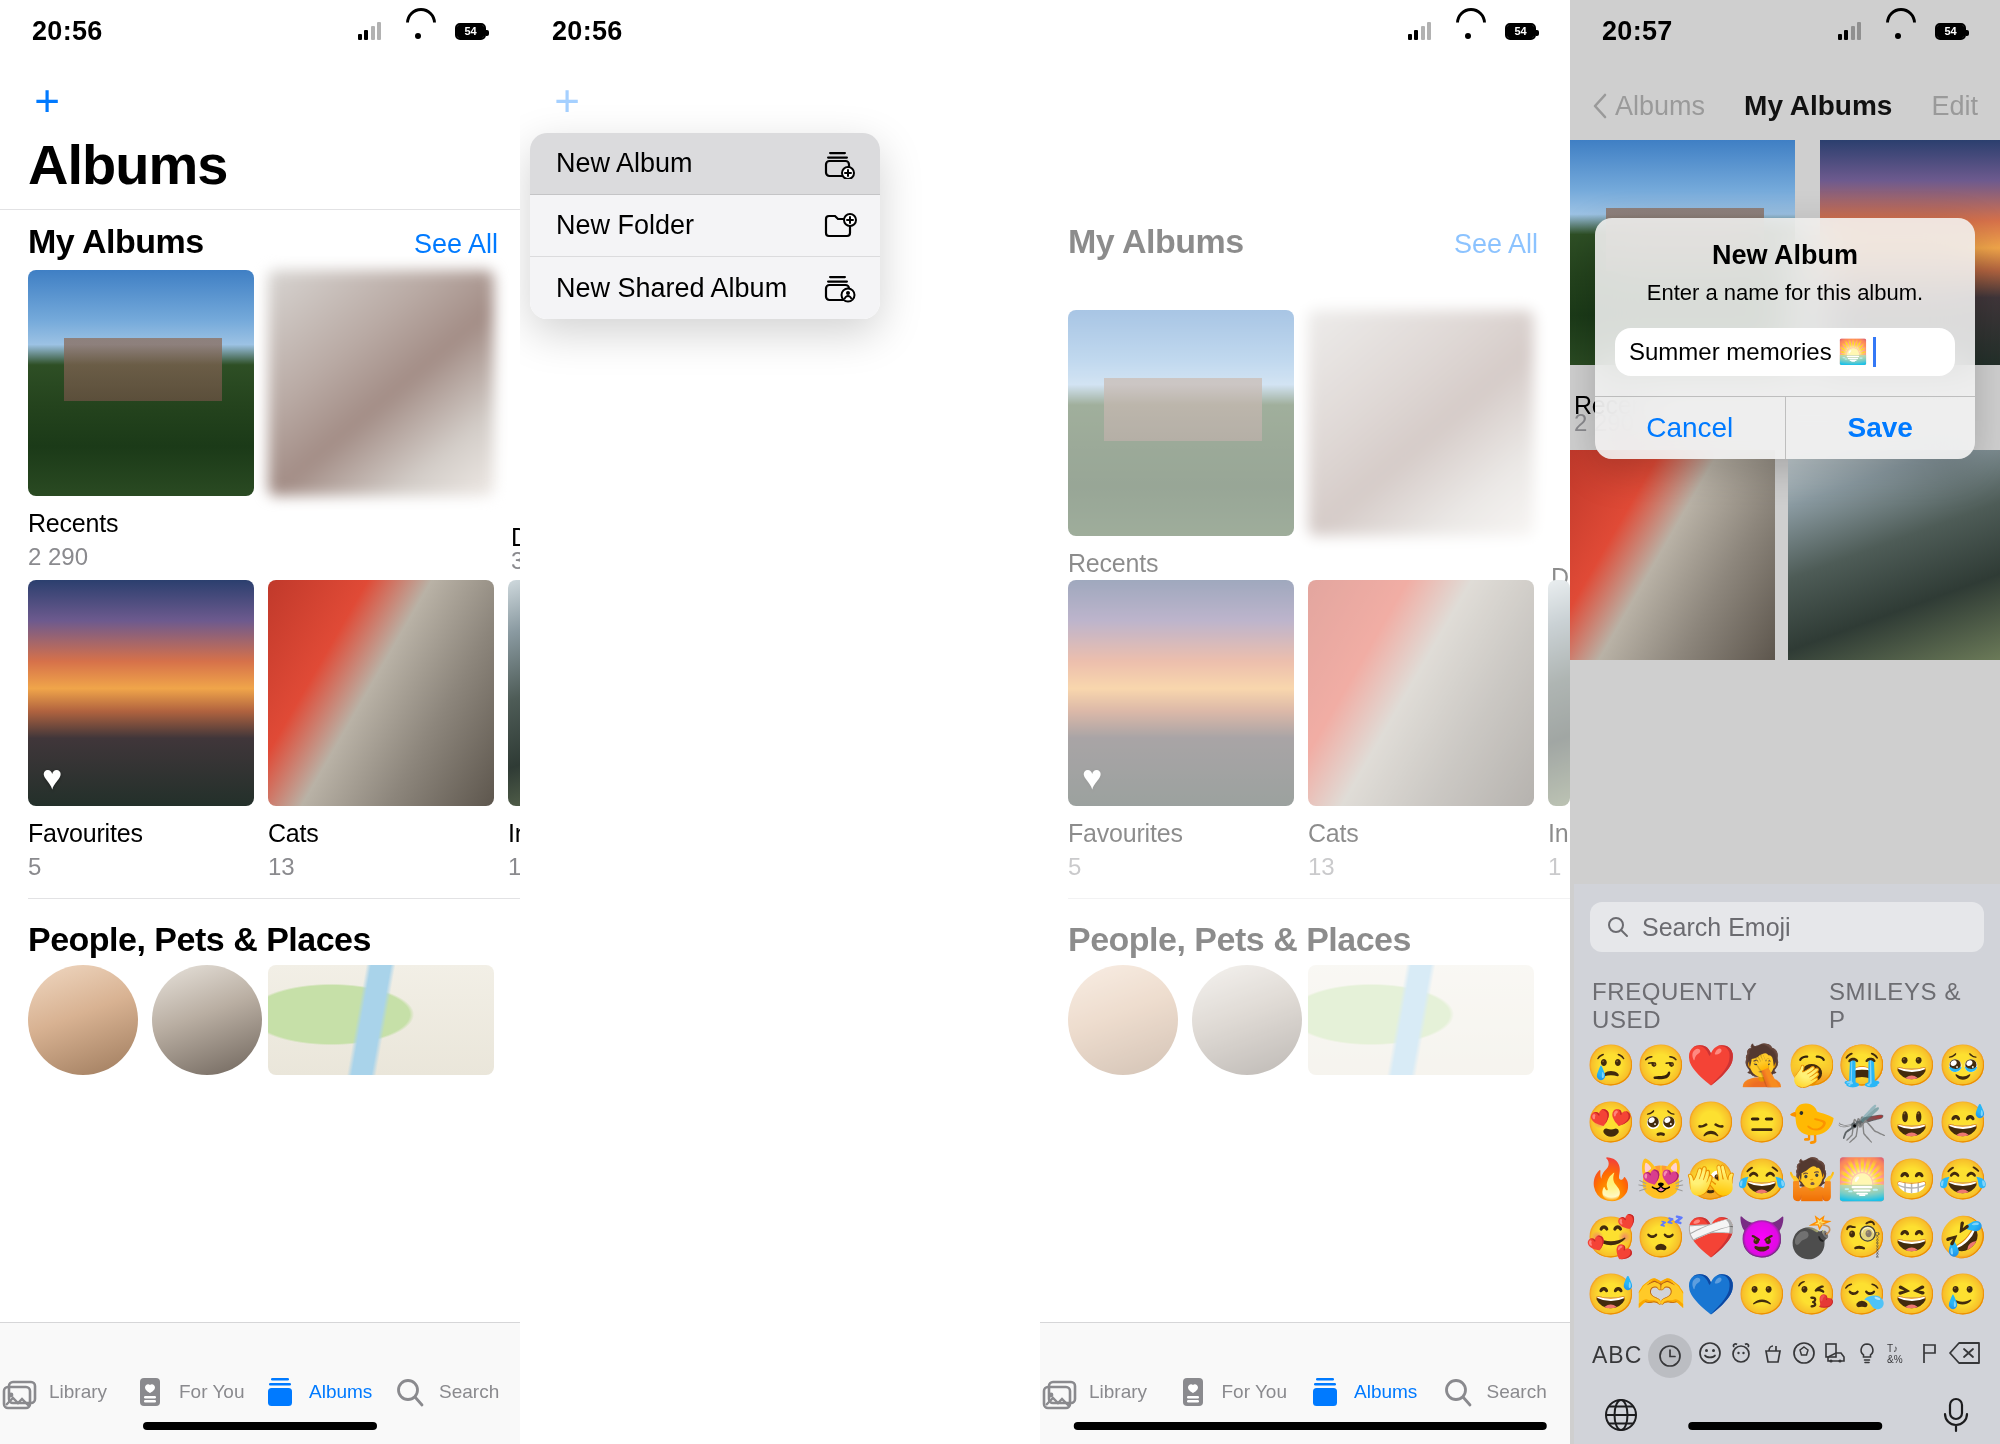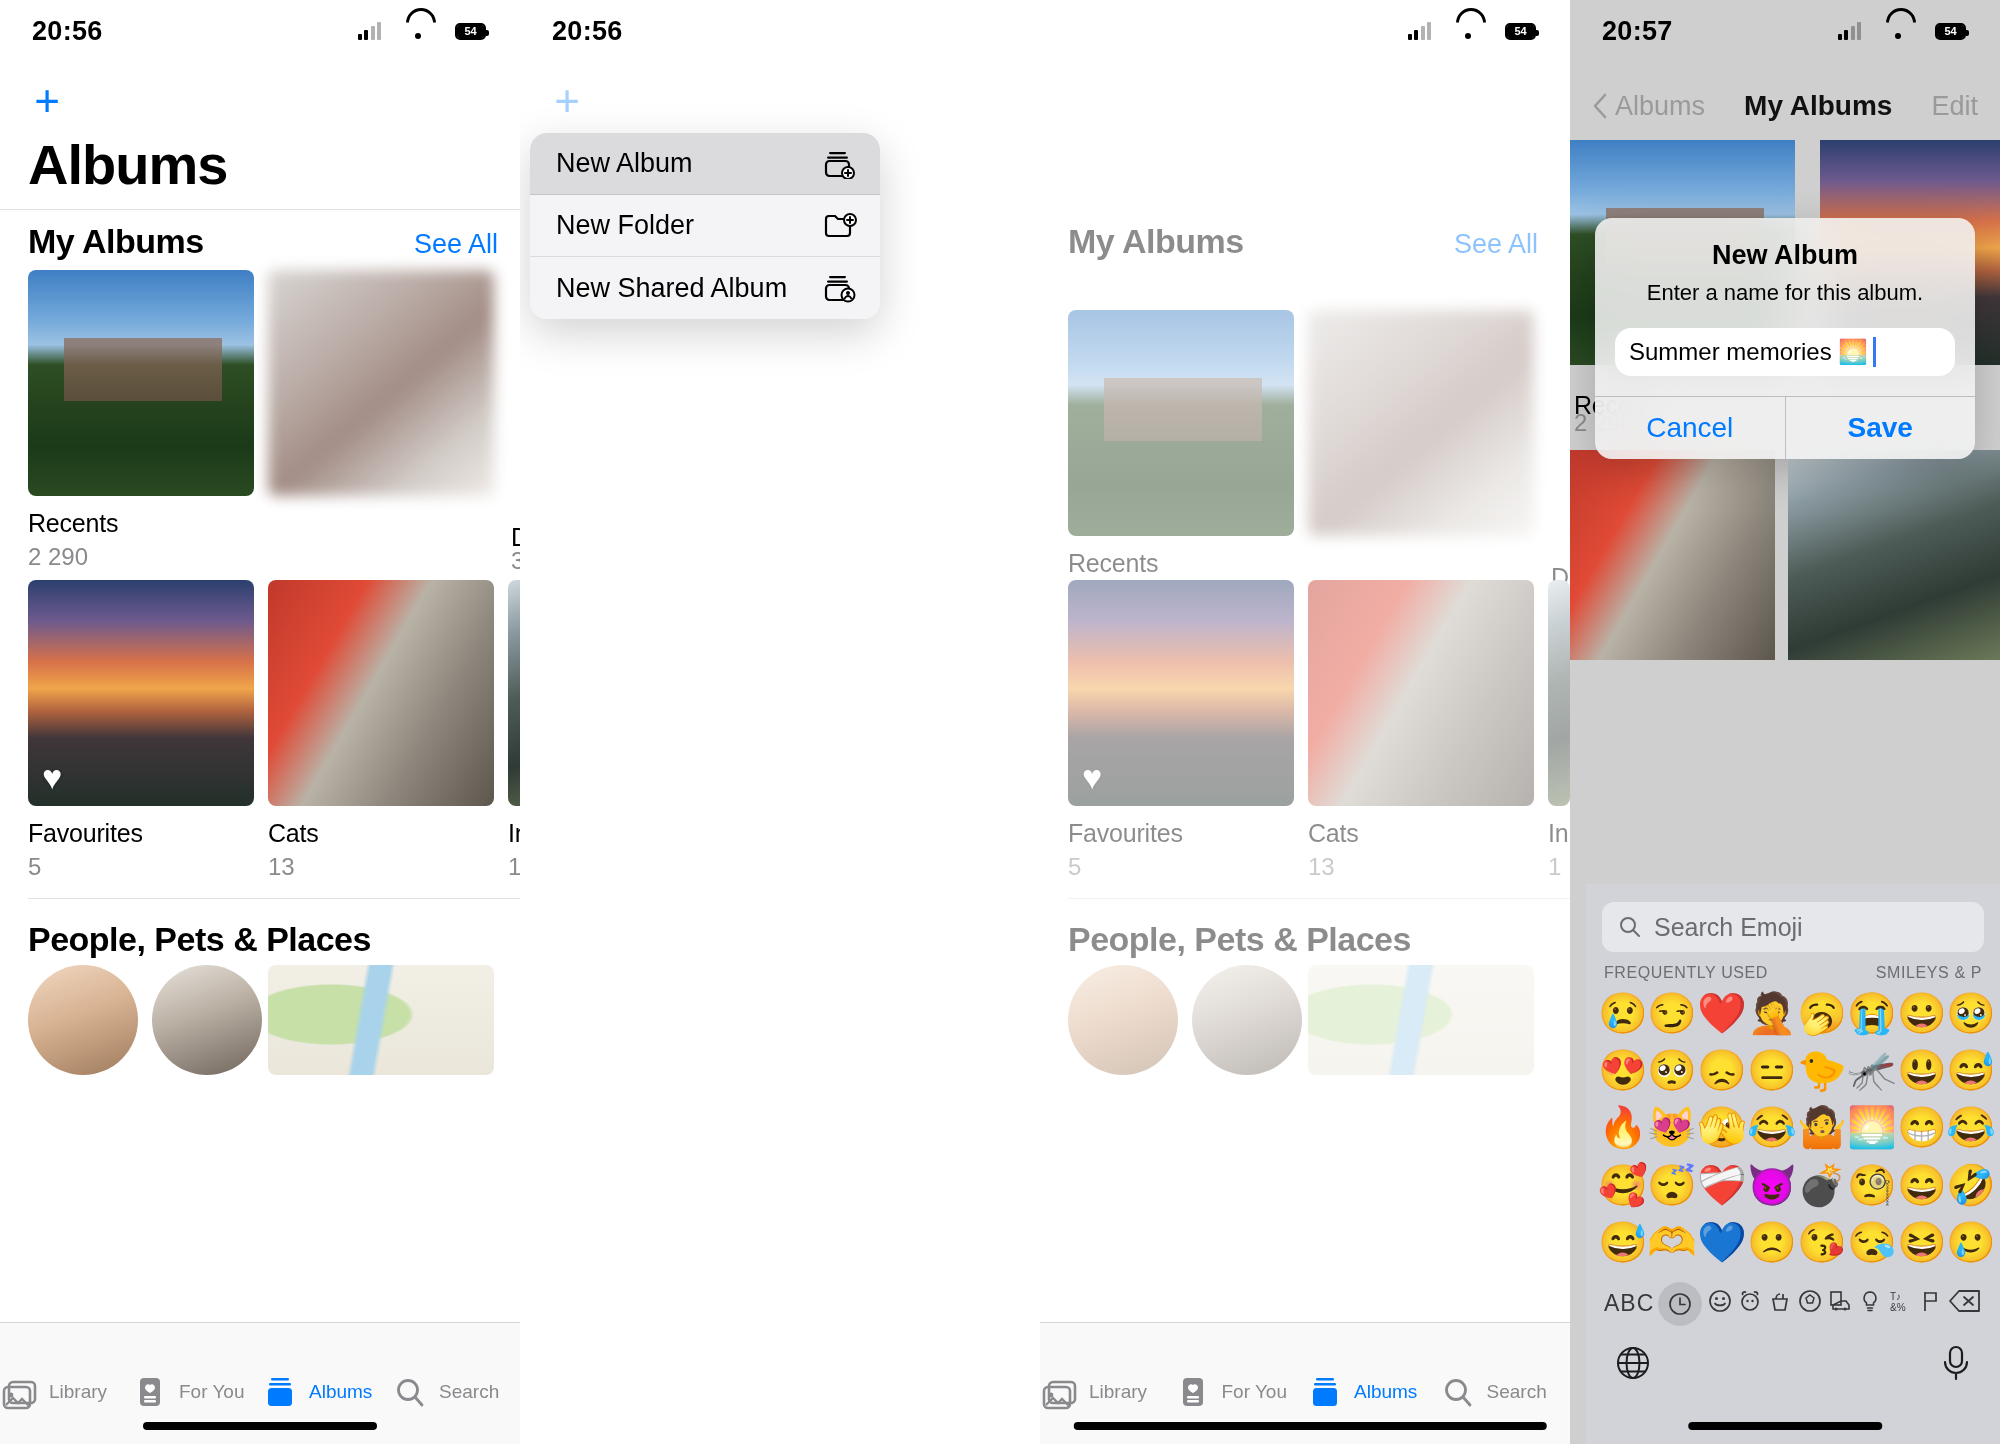--- a/index.html
+++ b/index.html
@@ -120,25 +120,25 @@
   .alert .field{margin:22px 20px 20px;background:#fff;border-radius:16px;height:48px;
      display:flex;align-items:center;padding:0 14px;font-size:24px;color:#000;text-align:left;}
   .caret{display:inline-block;width:3px;height:30px;background:#3478f6;margin-left:5px;}
   .alert .btns{display:flex;border-top:1px solid rgba(0,0,0,.2);}
   .alert .btns div{flex:1;height:62px;display:flex;align-items:center;justify-content:center;
      font-size:28px;color:#007aff;}
   .alert .btns div:first-child{border-right:1px solid rgba(0,0,0,.2);font-weight:400;}
   .alert .btns div:last-child{font-weight:700;}
 
   
-  .kb{position:absolute;left:16px;right:0;bottom:0;height:560px;background:#d1d3d9;z-index:50;}
+  .kb{position:absolute;left:4px;right:0;bottom:0;height:560px;background:#d1d3d9;z-index:50;}
   .kb-search{margin:18px 16px 0;height:50px;border-radius:12px;background:rgba(255,255,255,.45);
      display:flex;align-items:center;gap:12px;padding:0 16px;font-size:25px;color:#6b6b70;}
-  .kb-labels{display:flex;justify-content:space-between;padding:12px 18px 4px;
-     font-size:16px;color:#6d6d72;letter-spacing:.6px;}
+  .kb-labels{display:flex;justify-content:space-between;padding:26px 18px 4px;
+     font-size:24px;color:#6d6d72;letter-spacing:.6px;}
   .kb-grid{display:grid;grid-template-columns:repeat(8,1fr);row-gap:6px;padding:2px 12px;}
   .kb-grid span{font-size:40px;text-align:center;line-height:1.28;}
   .kb-cats{display:flex;align-items:center;justify-content:space-between;padding:6px 18px 0;height:62px;}
   .kb-cats .c{font-size:24px;color:#1c1c1e;opacity:.85;}
   .kb-cats .c.sel{background:rgba(0,0,0,.12);border-radius:50%;width:44px;height:44px;
      display:flex;align-items:center;justify-content:center;}
   .kb-bottom{display:flex;align-items:center;justify-content:space-between;padding:10px 26px 0;}
   .kb-bottom .g{font-size:36px;color:#1c1c1e;}
 </style>
 </head>

